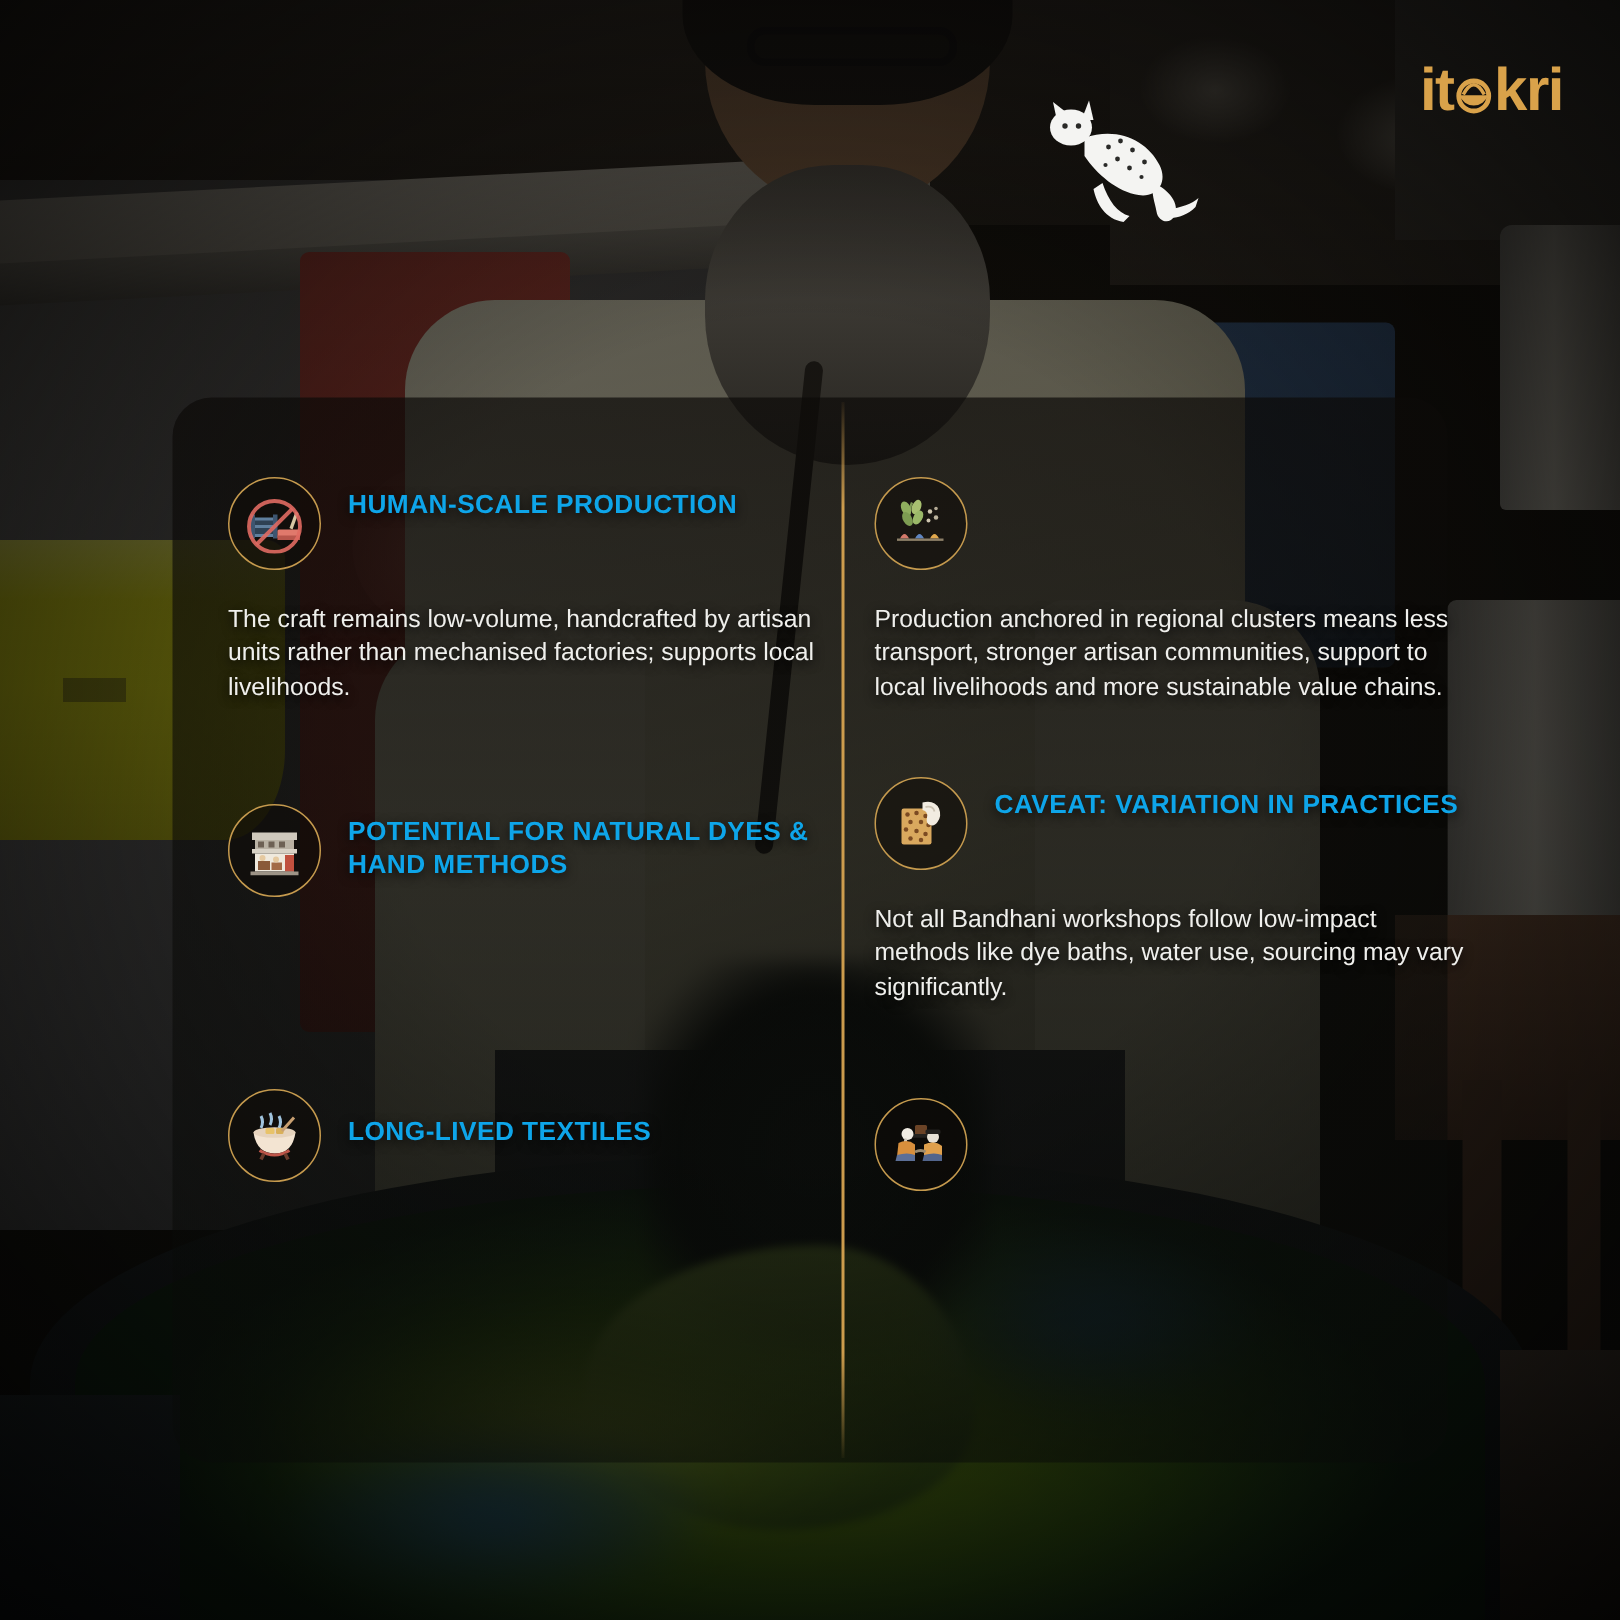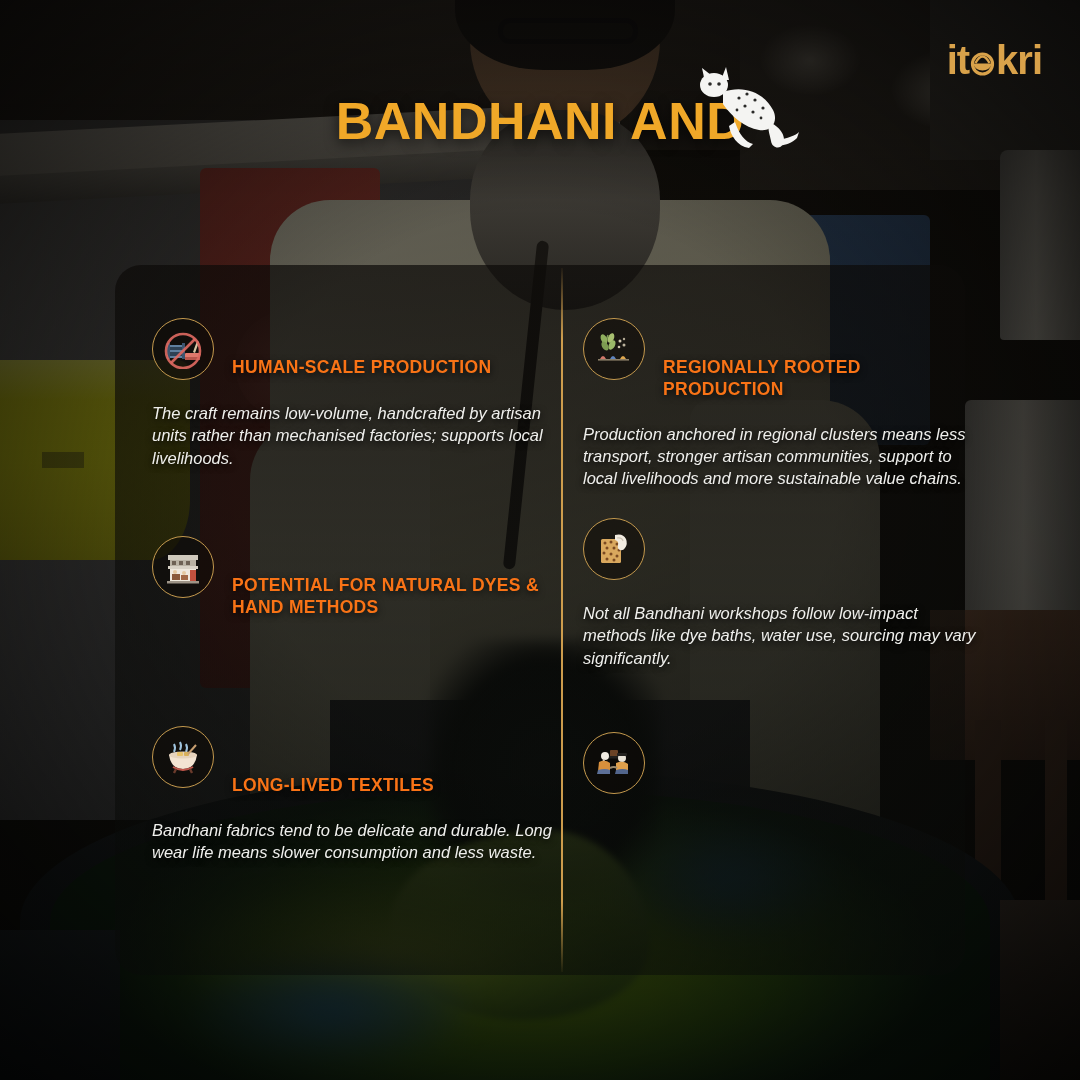--- a/index.html
+++ b/index.html
@@ -166,32 +166,30 @@
   .card-head{ display:flex; align-items:flex-start; gap:18px; }
   .icon-circle{
     flex:0 0 auto;
     width:62px; height:62px; border-radius:50%;
     border:1.6px solid #C59A4E;
     background:rgba(14,11,8,.55);
     display:flex; align-items:center; justify-content:center;
     overflow:hidden;
   }
   .card-title{
-    color:#f97316;
+    color:#0ea5e9;
     font-size:17.5px; font-weight:800; line-height:1.25;
     letter-spacing:.3px; padding-top:8px;
     text-shadow:0 2px 7px rgba(0,0,0,.75);
-    margin-top:31px;
   }
   .card-title.one-line{ padding-top:18px; }
   .card-body{
     margin-top:22px;
     color:#EFEFEC; font-size:16.5px; line-height:1.35;
     text-shadow:0 2px 7px rgba(0,0,0,.9);
-    font-style:italic;
   }
 </style>
 </head>
 <body>
 
 <div id="photo">
   <div class="bgl wall-top"></div>
   <div class="bgl clutter"></div>
   <div class="bgl clutter2"></div>
   <div class="bgl wall-right"></div>
@@ -240,21 +238,21 @@
       <svg width="25" height="25" viewBox="0 0 25 25">
         <circle cx="12.5" cy="13" r="10" fill="none" stroke="#d9a24a" stroke-width="3.2"></circle>
         <path d="M3 12.5 A10 10 0 0 0 22 12.5 Z" fill="#d9a24a"></path>
         <path d="M5.5 12 Q12.5 -1 19.5 12" fill="none" stroke="#d9a24a" stroke-width="2.4"></path>
       </svg>
     </span>
     <span>kri</span>
   </div>
 
   <h1 id="title">
-    <span>BANDHANI AND</span><br>
+    <br>
   </h1>
 
   <div id="cat-mark">
     <svg width="118" height="100" viewBox="0 0 118 100">
       <g fill="#f4f4f2">
         <path d="M22 30 l-3 -14 9 7 z"></path>
         <path d="M38 28 l5 -13 3 13 z"></path>
         <ellipse cx="31" cy="33" rx="14" ry="12"></ellipse>
         <path d="M40 40 C62 32 82 42 90 58 C96 70 88 80 76 78 C62 76 48 64 40 52 Z"></path>
         <path d="M86 70 C96 74 104 84 100 92 C97 98 89 96 88 89 C87 83 84 76 86 70 Z"></path>
@@ -334,21 +332,20 @@
           <ellipse cx="21" cy="19" rx="14" ry="3.5" fill="#e6d3bd"></ellipse>
           <rect x="15" y="16" width="6" height="4" rx="1" fill="#e8c36a"></rect>
           <rect x="22" y="16" width="5" height="4" rx="1" fill="#d9b05a"></rect>
           <path d="M26 18 L34 9" stroke="#c9a071" stroke-width="2"></path>
           <path d="M11 31 q10 6 20 0" stroke="#c0564a" stroke-width="2" fill="none"></path>
           <path d="M14 33 l-2 4 M28 33 l2 4" stroke="#6b3b2c" stroke-width="2.4"></path>
         </svg>
       </div>
       <div class="card-title one-line">LONG-LIVED TEXTILES</div>
     </div>
-    <div class="card-body">Bandhani fabrics tend to be delicate and durable. Long wear life means slower consumption and less waste.</div>
   </div>
 
   <div class="card col-right" style="top:318px">
     <div class="card-head">
       <div class="icon-circle">
         <svg width="42" height="42" viewBox="0 0 42 42">
           <path d="M13 20 q0 -9 2 -13" stroke="#7e9a55" stroke-width="1.6" fill="none"></path>
           <ellipse cx="11" cy="11" rx="3" ry="5" fill="#8fae5e" transform="rotate(-25 11 11)"></ellipse>
           <ellipse cx="18" cy="10" rx="3" ry="5" fill="#a8c070" transform="rotate(22 18 10)"></ellipse>
           <ellipse cx="12" cy="18" rx="3" ry="5" fill="#7d9c52" transform="rotate(-30 12 18)"></ellipse>
@@ -356,21 +353,20 @@
           <circle cx="27" cy="13" r="1.5" fill="#cfc6b0"></circle>
           <circle cx="31" cy="17" r="1.5" fill="#bdb49e"></circle>
           <circle cx="26" cy="19" r="1.3" fill="#cfc6b0"></circle>
           <circle cx="31" cy="11" r="1.2" fill="#b3aa95"></circle>
           <path d="M7 31 q3 -6 6 0 z" fill="#d4796a"></path>
           <path d="M17 31 q3 -6 6 0 z" fill="#5f85c0"></path>
           <path d="M27 31 q3 -6 6 0 z" fill="#e0a84e"></path>
           <rect x="5" y="31" width="31" height="1.6" fill="#8c7f68"></rect>
         </svg>
       </div>
-      <div class="card-title">REGIONALLY ROOTED PRODUCTION</div>
     </div>
     <div class="card-body">Production anchored in regional clusters means less transport, stronger artisan communities, support to local livelihoods and more sustainable value chains.</div>
   </div>
 
   <div class="card col-right" style="top:518px">
     <div class="card-head">
       <div class="icon-circle">
         <svg width="42" height="42" viewBox="0 0 42 42">
           <rect x="8" y="11" width="20" height="24" rx="1.5" fill="#d9a85e"></rect>
           <g fill="#7b4a22">
@@ -383,20 +379,21 @@
             <circle cx="11" cy="25" r="1.5"></circle>
               <circle cx="18" cy="26" r="1.5"></circle>
               <circle cx="24" cy="28" r="1.5"></circle>
             <circle cx="14" cy="31" r="1.5"></circle>
               <circle cx="21" cy="32" r="1.5"></circle>
           </g>
           <path d="M22 7 q8 -2 11 4 q2 5 -1 9 q-2 3 -5 2 q-3 -1 -2 -5 q1 -4 -3 -5 z" fill="#f2ece1"></path>
           <path d="M24 10 q5 -1 6 3" stroke="#cdc4b4" stroke-width="1.2" fill="none"></path>
         </svg>
       </div>
+      <div class="card-title">CAVEAT: VARIATION IN PRACTICES</div>
     </div>
     <div class="card-body">Not all Bandhani workshops follow low-impact methods like dye baths, water use, sourcing may vary significantly.</div>
   </div>
 
   <div class="card col-right" style="top:732px">
     <div class="card-head">
       <div class="icon-circle">
         <svg width="42" height="42" viewBox="0 0 42 42">
           <rect x="17" y="8" width="8" height="7" rx="1" fill="#6b4326"></rect>
           <rect x="14" y="14" width="15" height="2.5" fill="#23211e"></rect>

